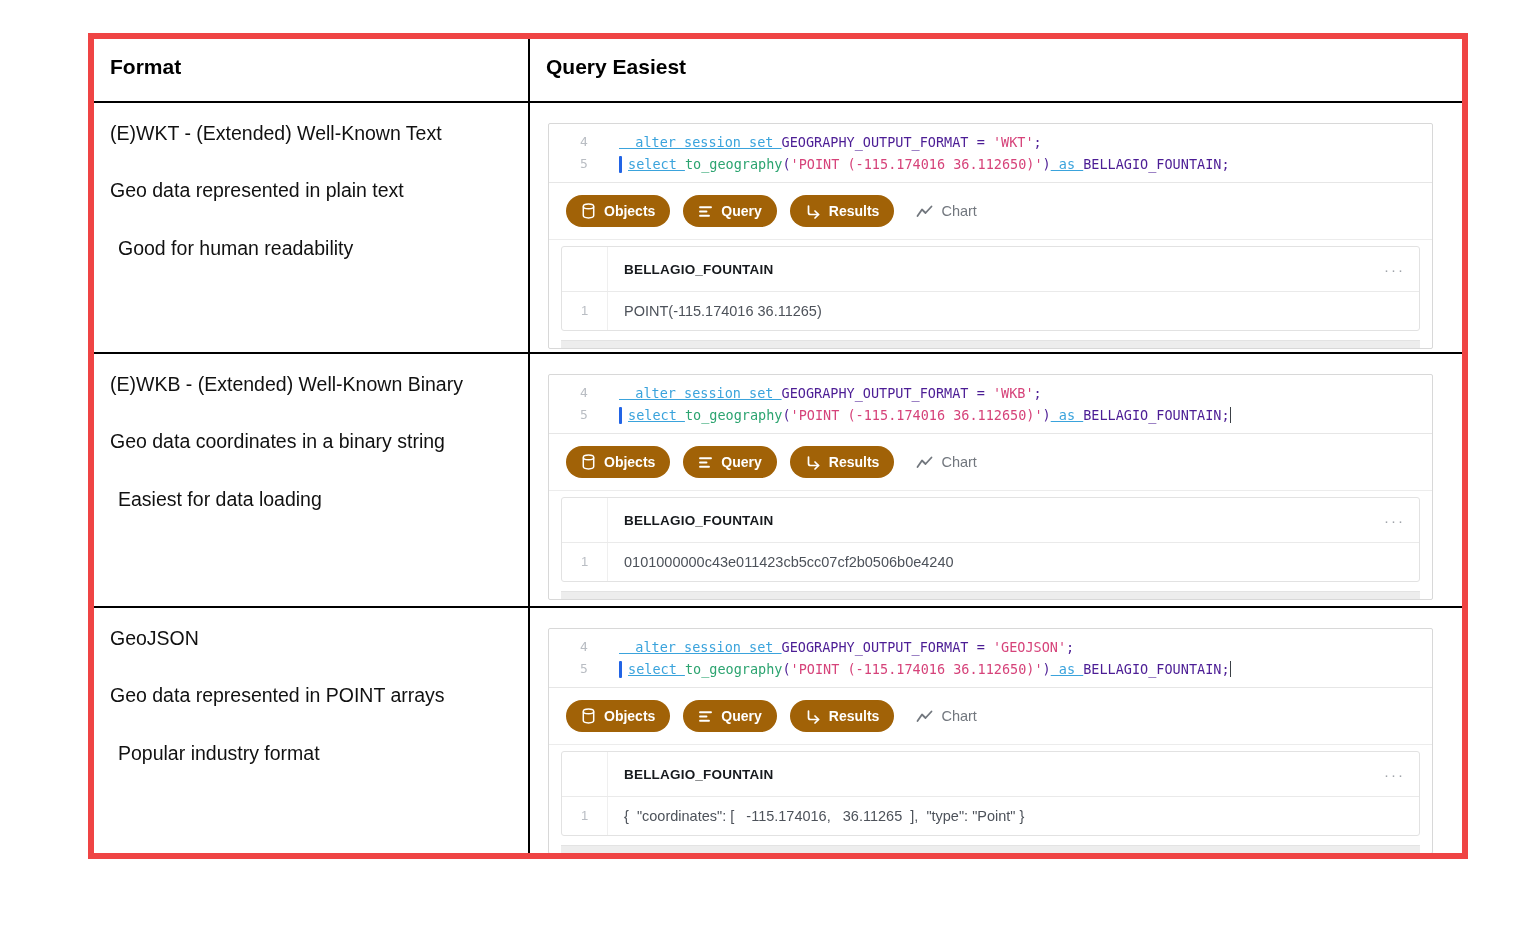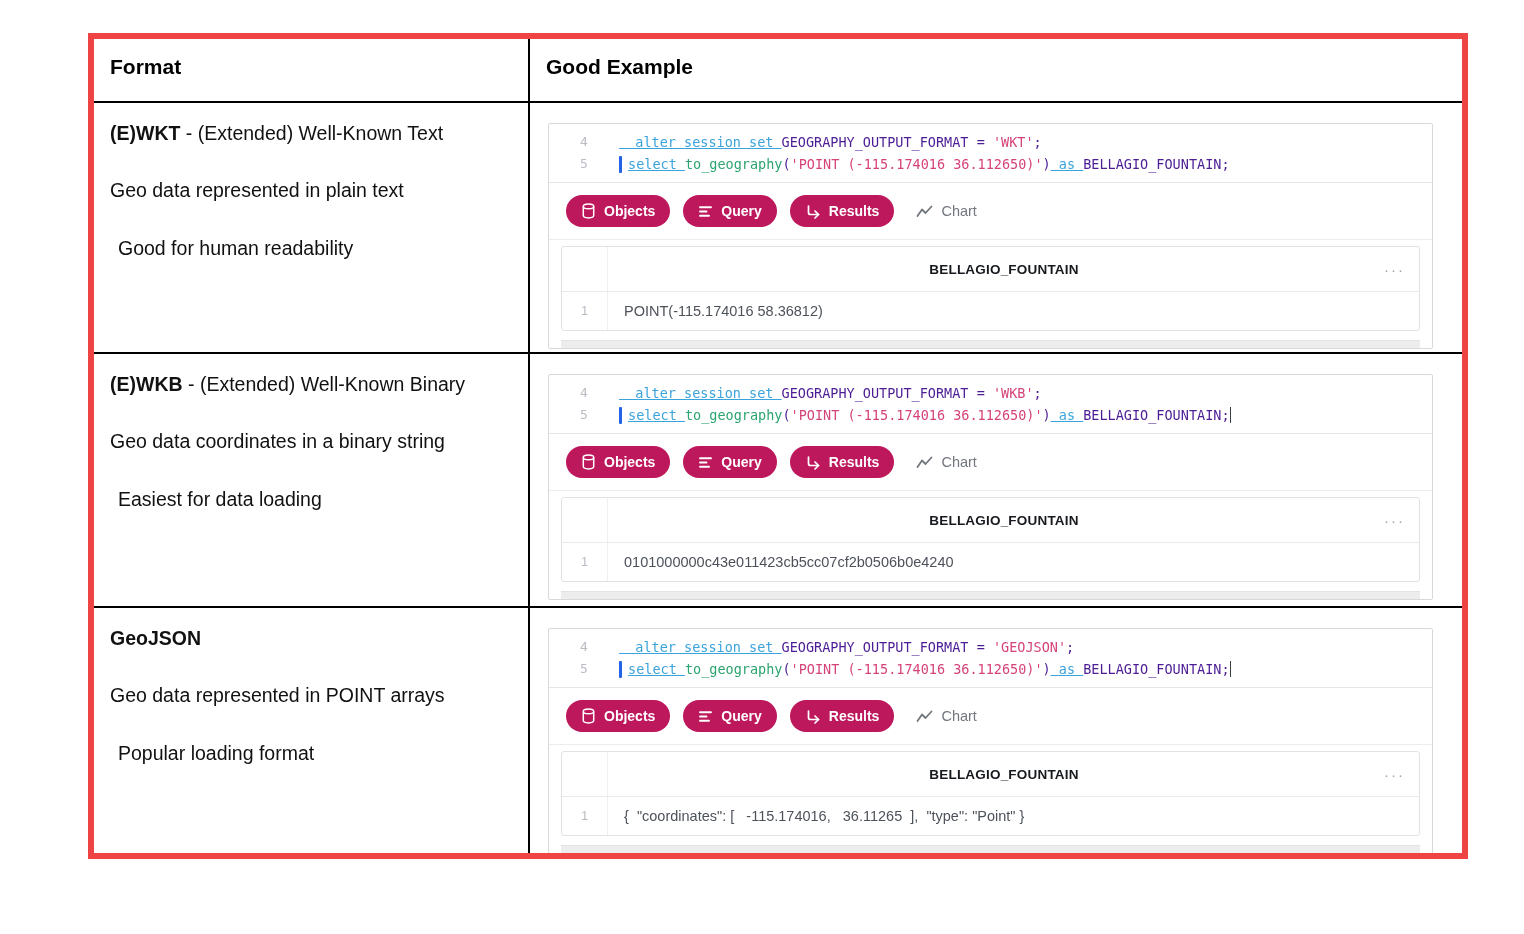--- a/index.html
+++ b/index.html
@@ -14,21 +14,21 @@
   }
   .cell { border-bottom:2.5px solid #000; overflow:hidden; }
   .cell.c0 { border-right:2.5px solid #000; }
   .cell.lastrow { border-bottom:none; }
 
   .hdr { font-size:21px; font-weight:bold; color:#000; padding:16px 16px; }
 
   .fmt { padding:18px 16px; font-size:19.5px; color:#111; line-height:1.3; }
   .fmt p { margin-bottom:32px; }
   .fmt p:last-child { margin-bottom:0;margin-left:8px; }
-  .fmt b { font-weight:bold; }
+  .fmt b { font-weight:normal; }
 
   .excell { padding:20px 18px; }
 
   
   .shot { width:885px; background:#fff; border:1px solid #d8d8d8; border-radius:2px; }
 
   .code-panel { padding:7px 0 7px 0; border-bottom:1px solid #e6e6e6; }
   .code-line { display:flex; height:22px; line-height:22px;
                font-family:"DejaVu Sans Mono", monospace; font-size:13.5px; white-space:pre; }
   .gutter { width:70px; text-align:center; color:#b9bdc3; font-size:13px; flex:none;
@@ -38,46 +38,46 @@
   .tok-fn  { color:#2ca470; }
   .tok-str { color:#d6437a; }
   .tok-pl  { color:#4c1d95; }
   .tok-bar { display:inline-block; width:3px; height:17px; background:#2264e5;
              border-radius:1px; margin-right:6px; vertical-align:-4px; }
   .tok-cur { display:inline-block; width:1.5px; height:16px; background:#3b4046; vertical-align:-3px; }
 
   .tab-bar { display:flex; align-items:center; gap:13px; padding:12px 17px;
              border-bottom:1px solid #ececec; }
   .pill { display:flex; align-items:center; gap:8px; height:32px; padding:0 15px;
-          background:#be185d; border-radius:16px; color:#fff; font-size:14px; font-weight:bold;
+          background:#a16207; border-radius:16px; color:#fff; font-size:14px; font-weight:bold;
           border:none; cursor:pointer; font-family:"Liberation Sans", sans-serif; }
   .chart-tab { display:flex; align-items:center; gap:8px; color:#72777e; font-size:14.5px;
                font-weight:500; margin-left:9px; cursor:pointer; }
   .pill svg, .chart-tab svg { display:block; }
 
   .results-area { padding:6px 12px 0 12px; }
   .results-panel { border:1px solid #e2e2e2; border-radius:3px; background:#fff; }
-  .res-header { display:flex; align-items:center; height:45px; border-bottom:1px solid #eaeaea;text-align:center; }
+  .res-header { display:flex; align-items:center; height:45px; border-bottom:1px solid #eaeaea; }
   .res-gutter { width:46px; height:100%; border-right:1px solid #efefef; flex:none; }
   .res-col { flex:1; padding-left:16px; font-size:13.5px; font-weight:bold; color:#16191d;
              letter-spacing:0.2px; }
   .res-menu { padding-right:14px; color:#a0a4aa; font-size:15px; letter-spacing:2px; cursor:pointer; }
   .res-row { display:flex; align-items:center; height:38px; font-size:14.5px; color:#4d525a; }
   .res-rowno { width:46px; height:100%; line-height:38px; text-align:center; color:#b9bdc3;
                font-size:13px; border-right:1px solid #efefef; flex:none; }
   .res-val { padding-left:16px; white-space:pre; }
   .shot-bottom { height:8px; background:#ededed; border-top:1px solid #e3e3e3; margin-top:9px; }
 </style>
 </head>
 <body>
 
 <div class="tbl">
 
   <div class="cell c0 hdr">Format</div>
-  <div class="cell hdr">Good Example</div>
+  <div class="cell hdr">Query Easiest</div>
 
   <div class="cell c0 fmt">
     <p><b>(E)WKT</b><span> - (Extended) Well-Known Text</span></p>
     <p>Geo data represented in plain text</p>
     <p>Good for human readability</p>
   </div>
   <div class="cell excell">
     <div class="shot">
       <div class="code-panel">
         <div class="code-line">
@@ -129,21 +129,21 @@
       </div>
       <div class="results-area">
         <div class="results-panel">
           <div class="res-header">
             <span class="res-gutter"></span>
             <span class="res-col">BELLAGIO_FOUNTAIN</span>
             <span class="res-menu">···</span>
           </div>
           <div class="res-row">
             <span class="res-rowno">1</span>
-            <span class="res-val">POINT(-115.174016 58.36812)</span>
+            <span class="res-val">POINT(-115.174016 36.11265)</span>
           </div>
         </div>
         <div class="shot-bottom"></div>
       </div>
     </div>
   </div>
 
   <div class="cell c0 fmt">
     <p><b>(E)WKB</b><span> - (Extended) Well-Known Binary</span></p>
     <p>Geo data coordinates in a binary string</p>
@@ -212,21 +212,21 @@
           </div>
         </div>
         <div class="shot-bottom"></div>
       </div>
     </div>
   </div>
 
   <div class="cell c0 fmt lastrow">
     <p><b>GeoJSON</b><span></span></p>
     <p>Geo data represented in POINT arrays</p>
-    <p>Popular loading format</p>
+    <p>Popular industry format</p>
   </div>
   <div class="cell excell lastrow">
     <div class="shot">
       <div class="code-panel">
         <div class="code-line">
           <span class="gutter">4</span>
           <span class="code-text"><span class="tok-kw">  alter session set </span><span class="tok-pl">GEOGRAPHY_OUTPUT_FORMAT = </span><span class="tok-str">'GEOJSON'</span><span class="tok-pl">;</span></span>
         </div>
         <div class="code-line">
           <span class="gutter">5</span>

